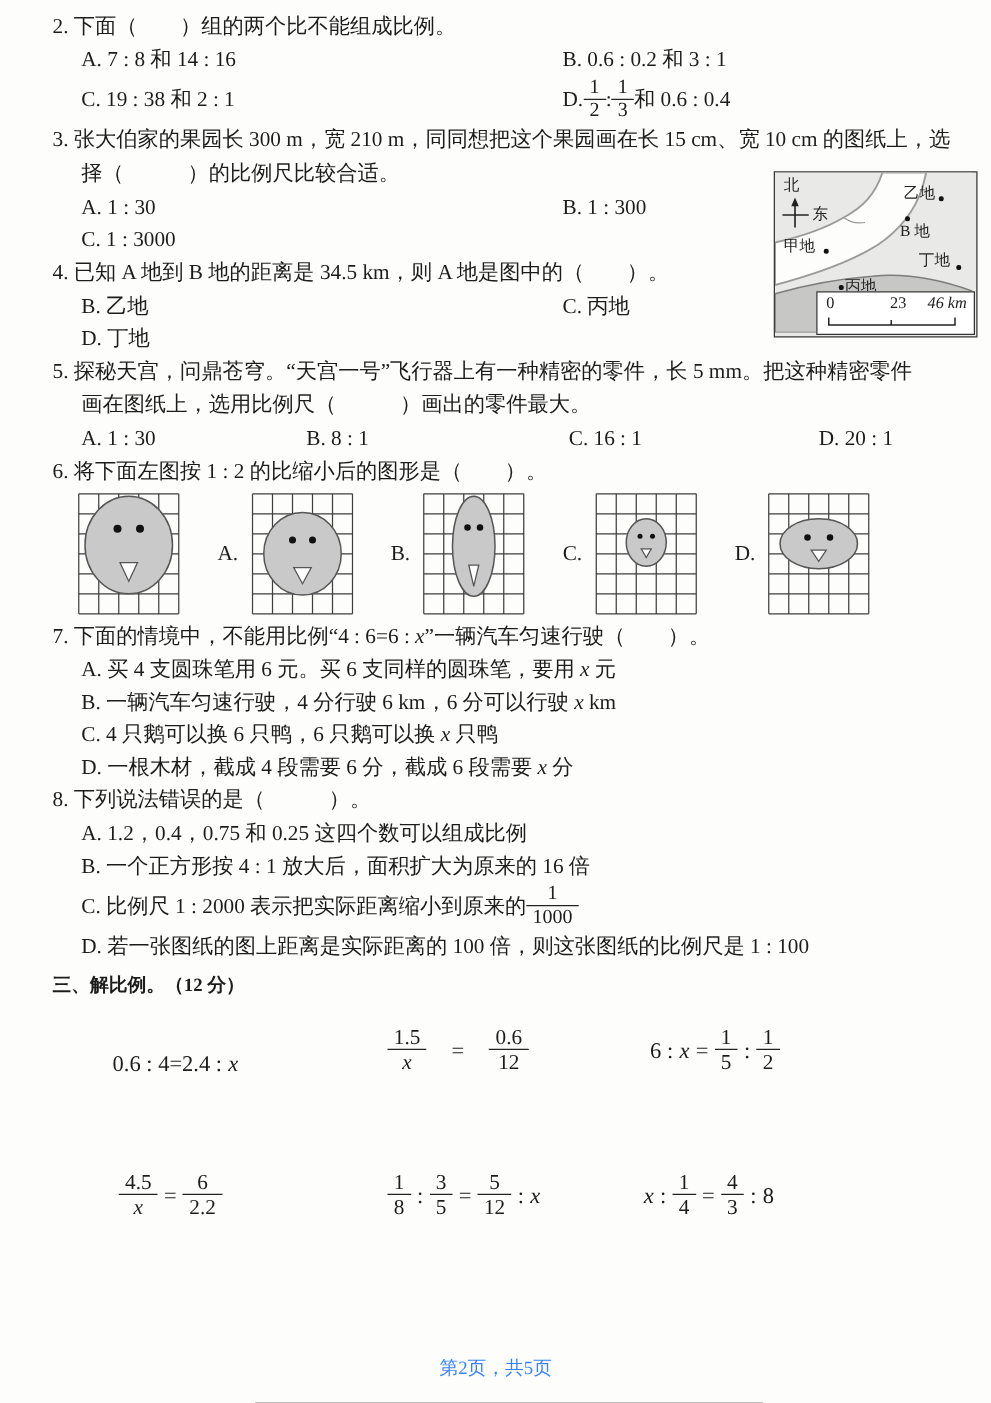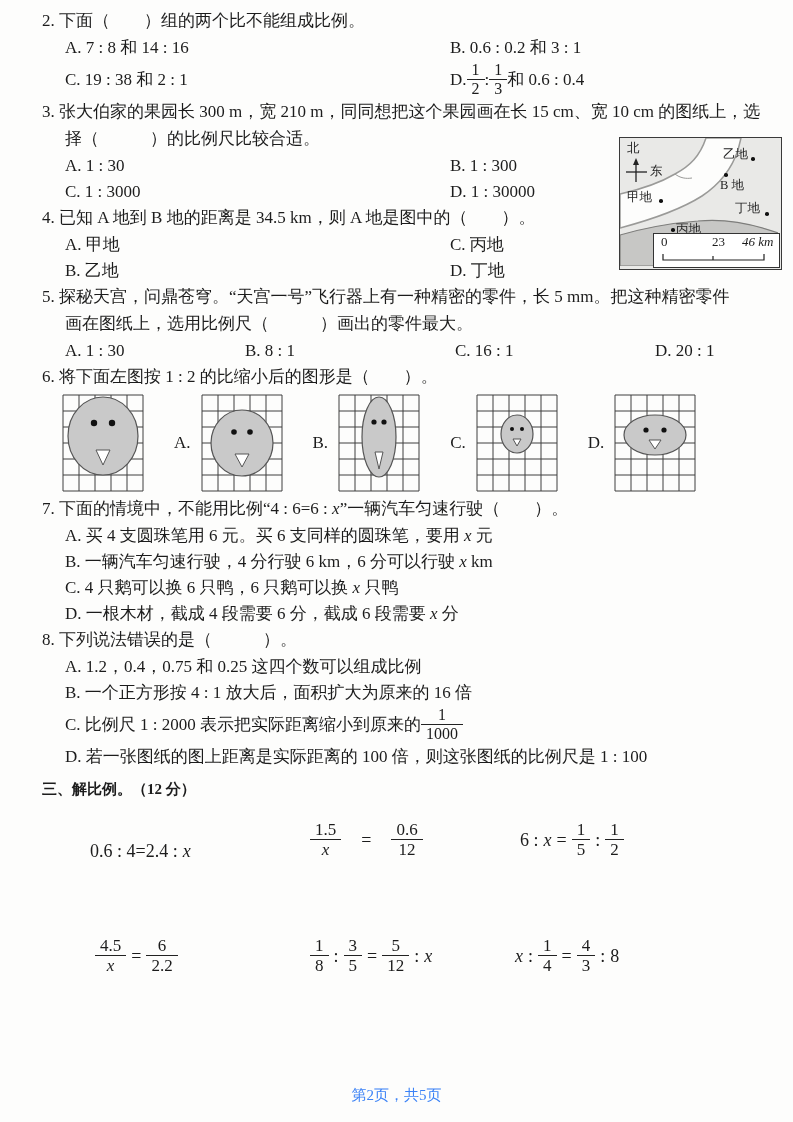--- a/index.html
+++ b/index.html
@@ -67,28 +67,26 @@
         <span>和 0.6 : 0.4</span>
       </div>
     </div>
 
     <div class="q">3. 张大伯家的果园长 300 m，宽 210 m，同同想把这个果园画在长 15 cm、宽 10 cm 的图纸上，选</div>
     <div class="qcont">择（　　　）的比例尺比较合适。</div>
     <div class="optgrid2 narrow">
       <div class="opt">A. 1 : 30</div>
       <div class="opt">B. 1 : 300</div>
       <div class="opt">C. 1 : 3000</div>
-      <div class="opt">D. 1 : 30000</div>
     </div>
 
     <div class="q narrow">4. 已知 A 地到 B 地的距离是 34.5 km，则 A 地是图中的（　　）。</div>
     <div class="optgrid2 narrow">
-      <div class="opt">A. 甲地</div>
+      <div class="opt">B. 乙地</div>
       <div class="opt">C. 丙地</div>
-      <div class="opt">B. 乙地</div>
       <div class="opt">D. 丁地</div>
     </div>
 
     <div class="q">5. 探秘天宫，问鼎苍穹。“天宫一号”飞行器上有一种精密的零件，长 5 mm。把这种精密零件</div>
     <div class="qcont">画在图纸上，选用比例尺（　　　）画出的零件最大。</div>
     <div class="optgrid4">
       <div class="opt">A. 1 : 30</div>
       <div class="opt">B. 8 : 1</div>
       <div class="opt">C. 16 : 1</div>
       <div class="opt">D. 20 : 1</div>

